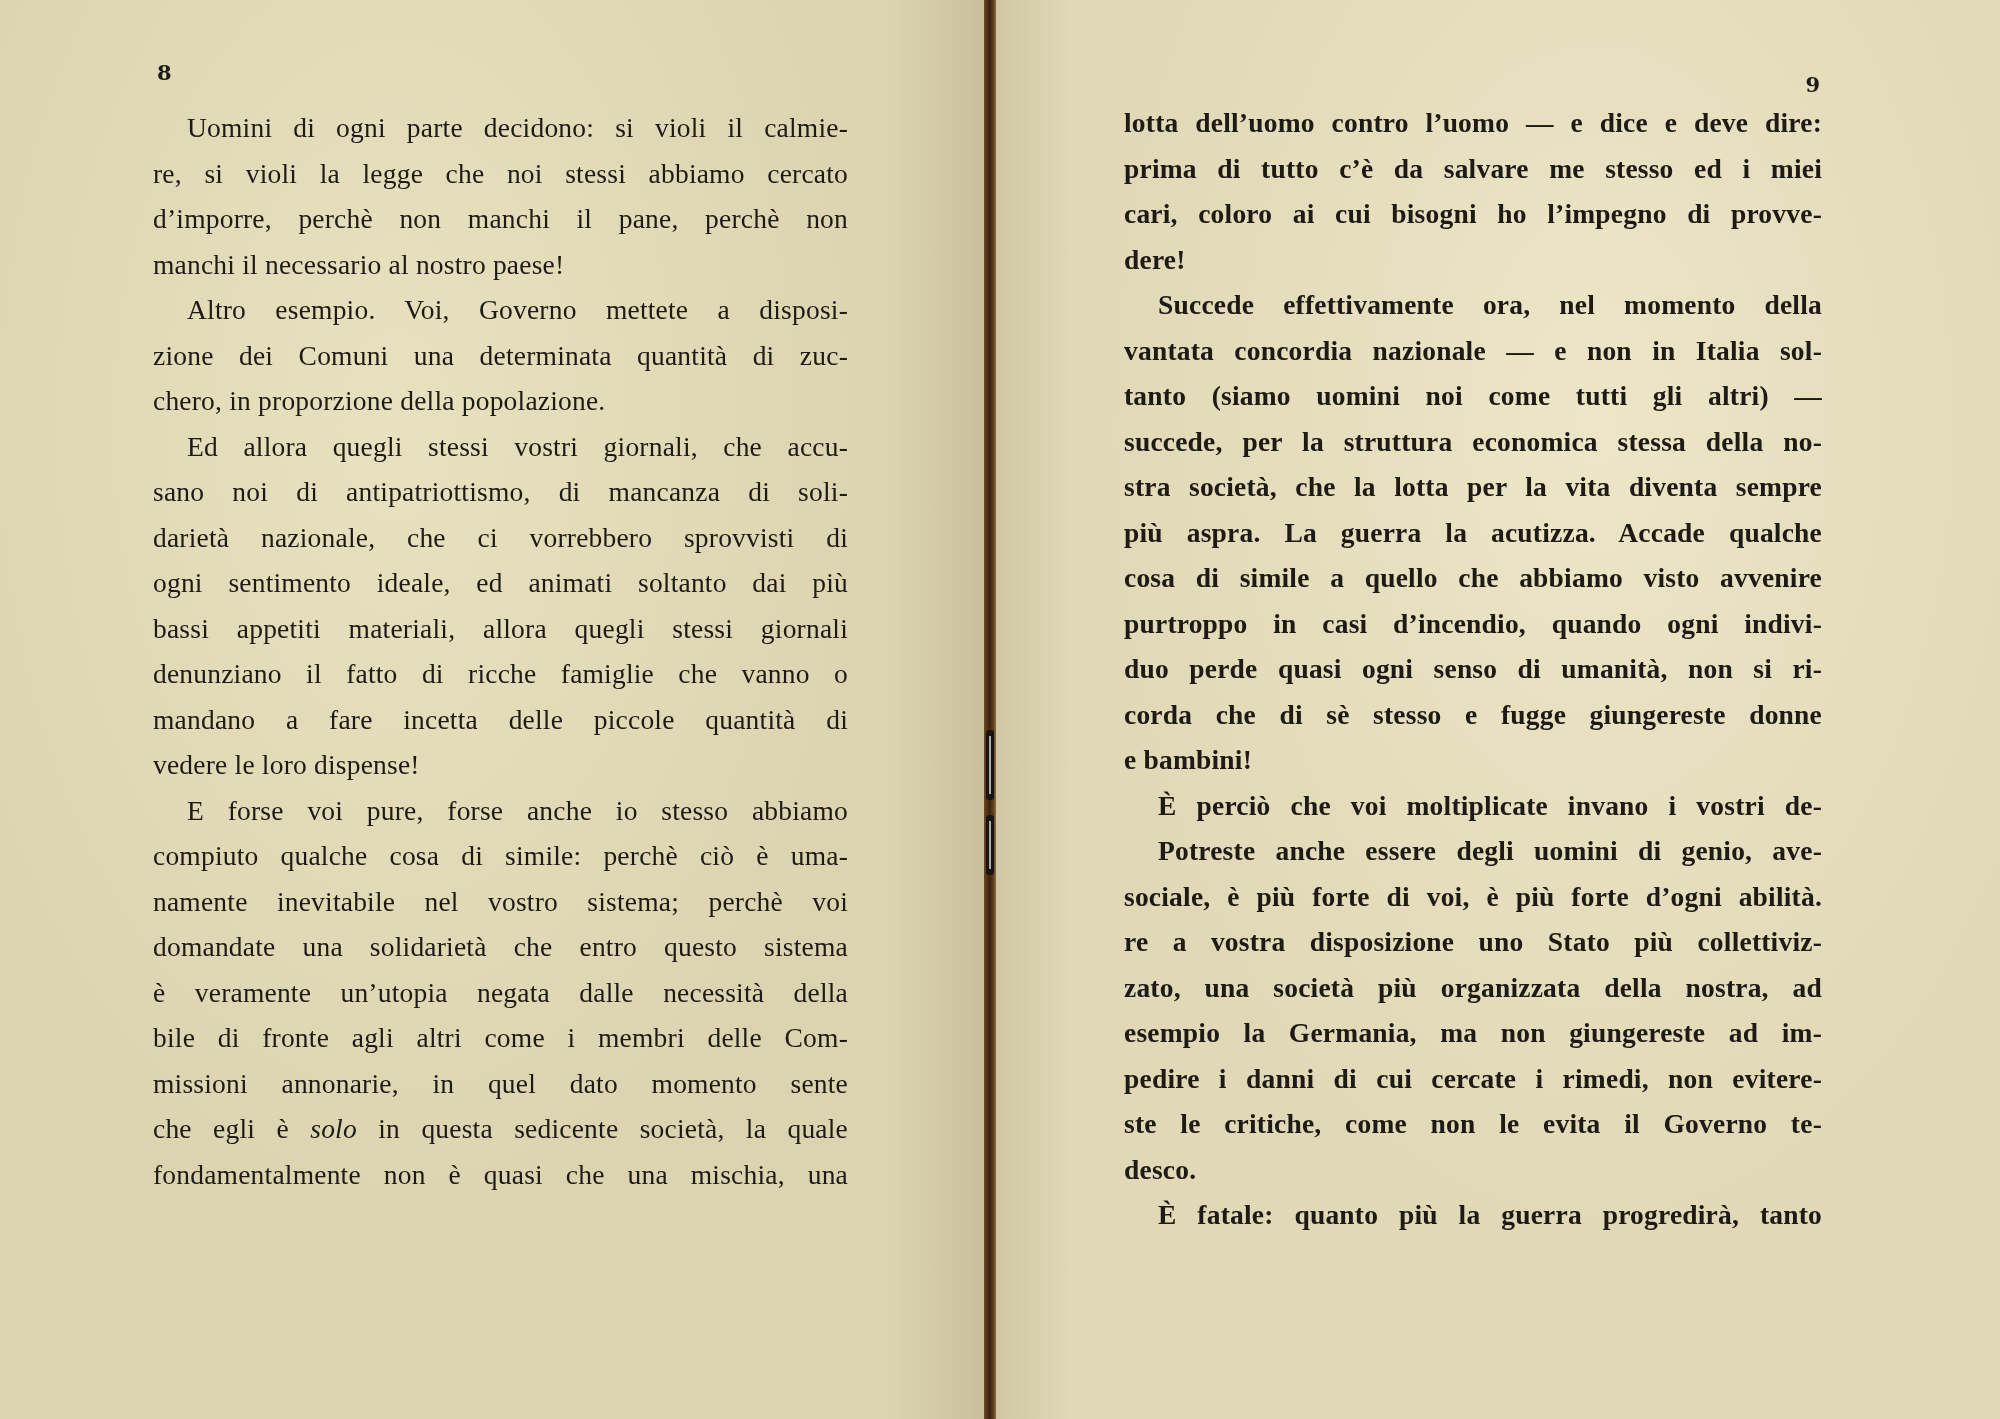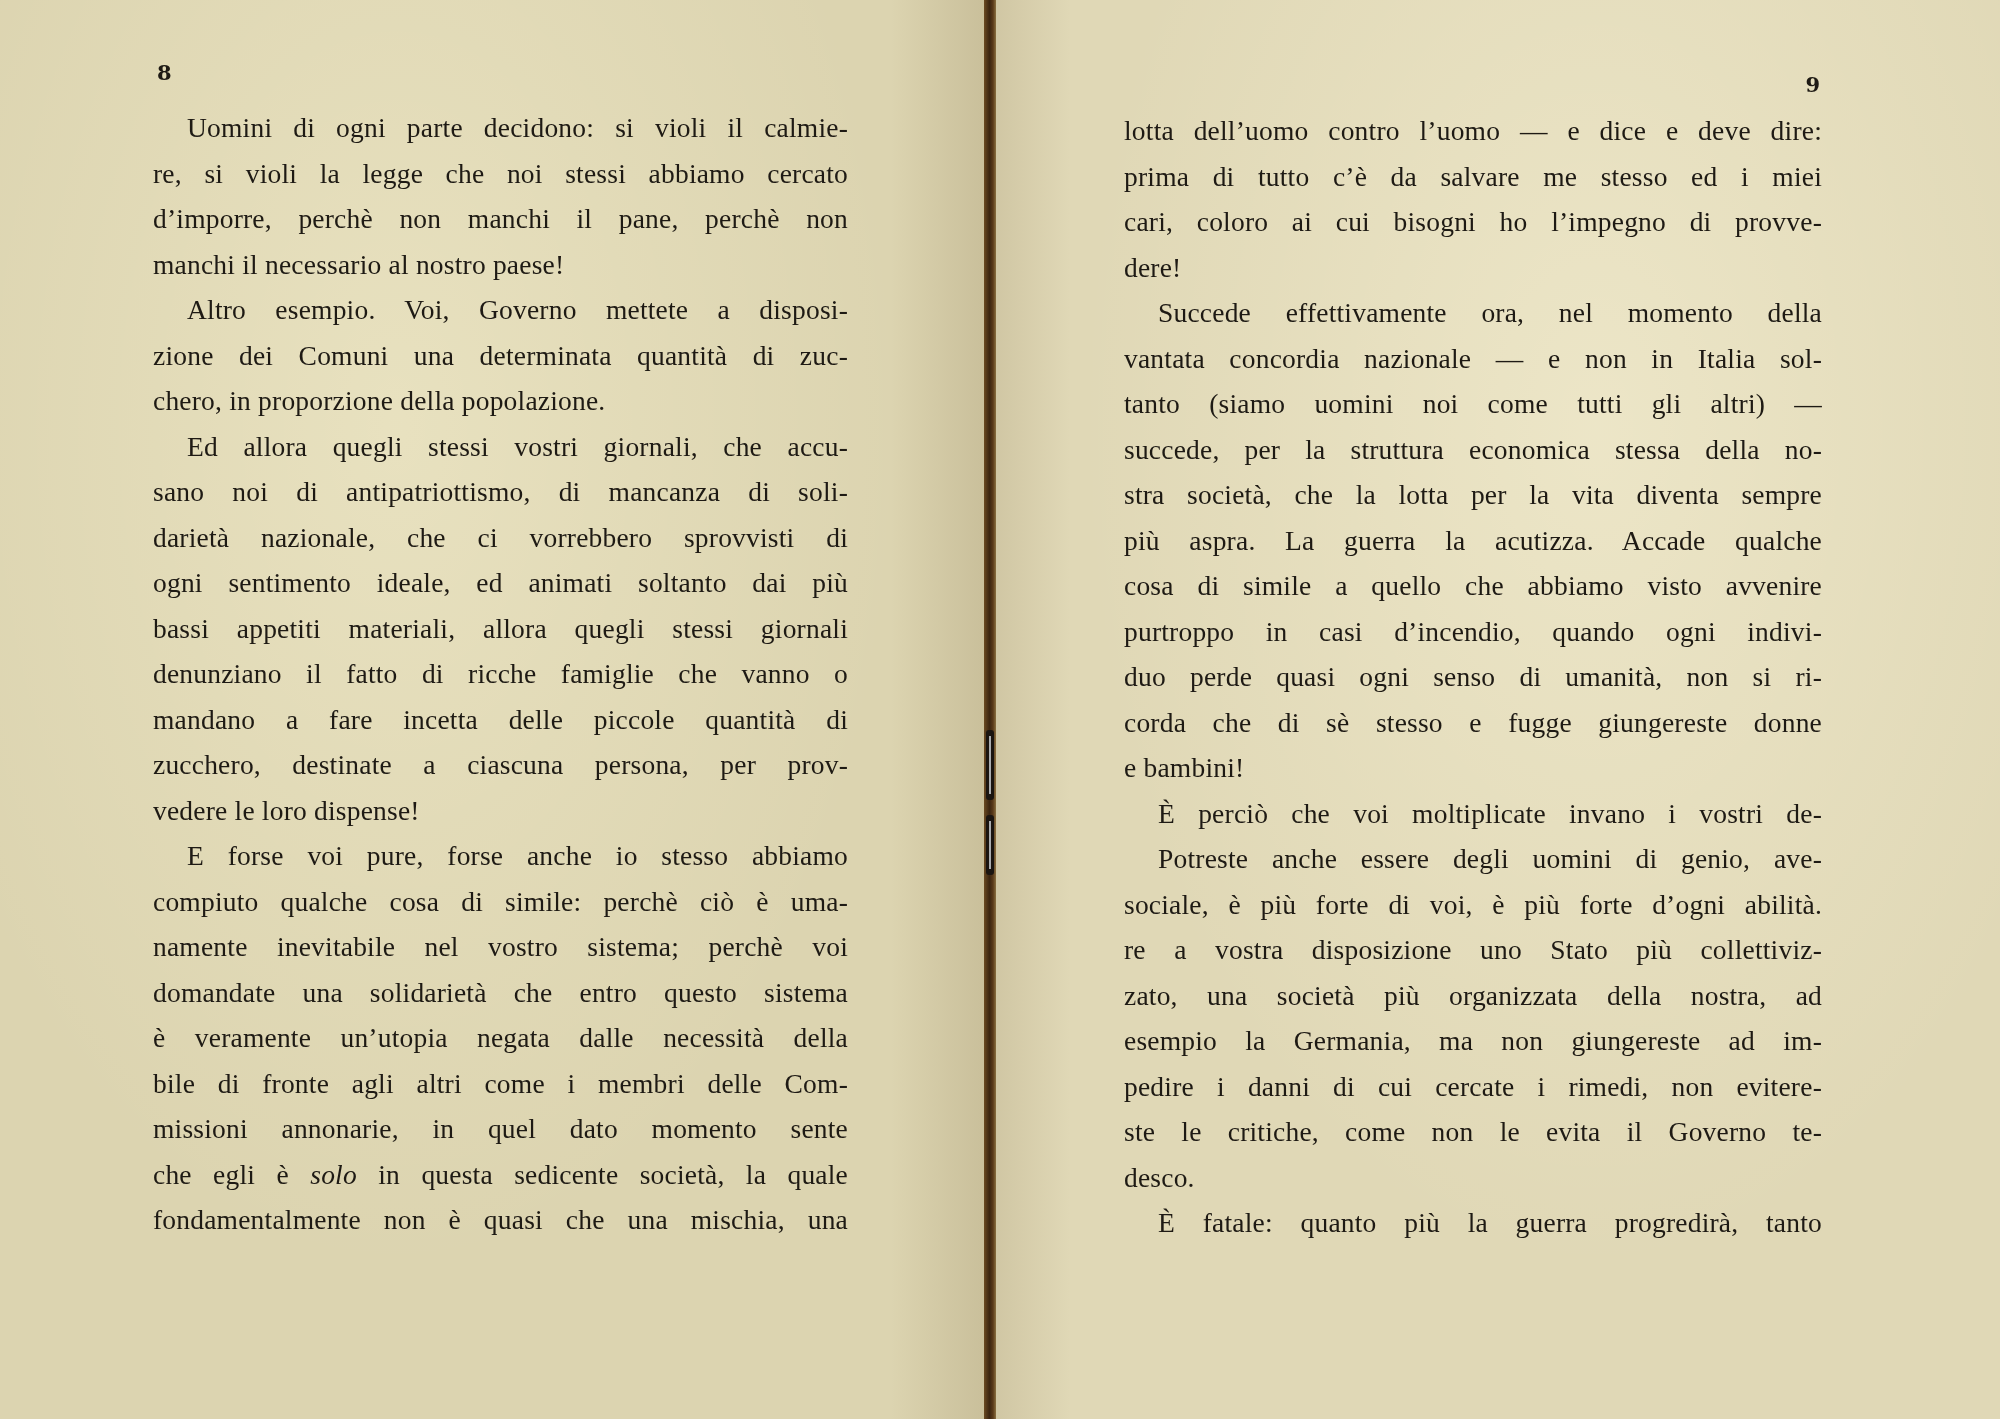--- a/index.html
+++ b/index.html
@@ -83,21 +83,21 @@
     .page-right .page-number { right: 180px; top: 72px; }
 
     .text-block {
       position: absolute;
       width: 695px;
       font-size: 27.5px;
       line-height: 45.5px;
       letter-spacing: 0.2px;
     }
     .page-left .text-block { left: 153px; top: 105px; }
-    .page-right .text-block { left: 134px; top: 108px; width: 698px; }
+    .page-right .text-block { left: 134px; top: 100px; width: 698px; font-weight: bold; }
 
     .line {
       display: block;
       text-align: justify;
       text-align-last: justify;
       white-space: nowrap;
       height: 45.5px;
     }
     .line.indent { padding-left: 34px; }
     .line.last { text-align-last: left; }
@@ -118,21 +118,20 @@
       <span class="line indent">Altro esempio. Voi, Governo mettete a disposi-</span>
       <span class="line">zione dei Comuni una determinata quantità di zuc-</span>
       <span class="line last">chero, in proporzione della popolazione.</span>
       <span class="line indent">Ed allora quegli stessi vostri giornali, che accu-</span>
       <span class="line">sano noi di antipatriottismo, di mancanza di soli-</span>
       <span class="line">darietà nazionale, che ci vorrebbero sprovvisti di</span>
       <span class="line">ogni sentimento ideale, ed animati soltanto dai più</span>
       <span class="line">bassi appetiti materiali, allora quegli stessi giornali</span>
       <span class="line">denunziano il fatto di ricche famiglie che vanno o</span>
       <span class="line">mandano a fare incetta delle piccole quantità di</span>
-      <span class="line">zucchero, destinate a ciascuna persona, per prov-</span>
       <span class="line last">vedere le loro dispense!</span>
       <span class="line indent">E forse voi pure, forse anche io stesso abbiamo</span>
       <span class="line">compiuto qualche cosa di simile: perchè ciò è uma-</span>
       <span class="line">namente inevitabile nel vostro sistema; perchè voi</span>
       <span class="line">domandate una solidarietà che entro questo sistema</span>
       <span class="line">è veramente un’utopia negata dalle necessità della</span>
       <span class="line">bile di fronte agli altri come i membri delle Com-</span>
       <span class="line">missioni annonarie, in quel dato momento sente</span>
       <span class="line"><span>che egli è </span><span class="italic">solo</span><span> in questa sedicente società, la quale</span></span>
       <span class="line">fondamentalmente non è quasi che una mischia, una</span>

